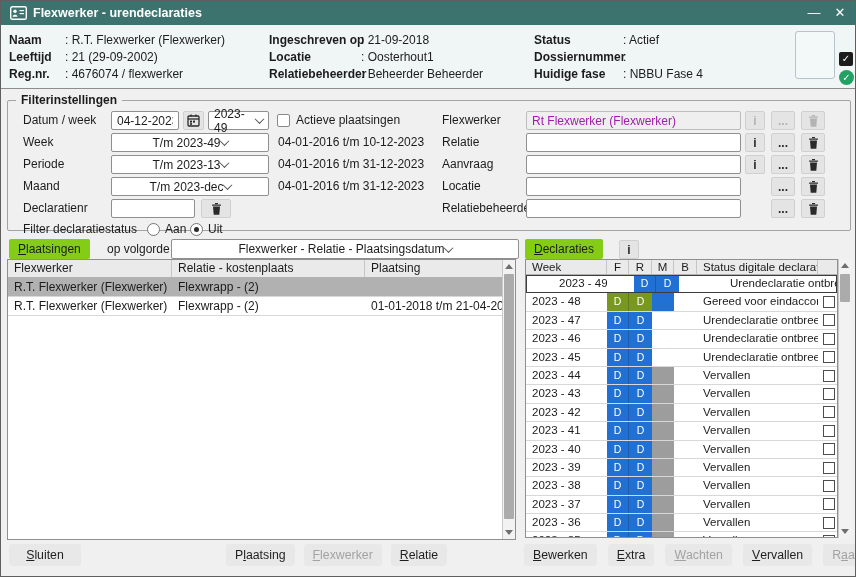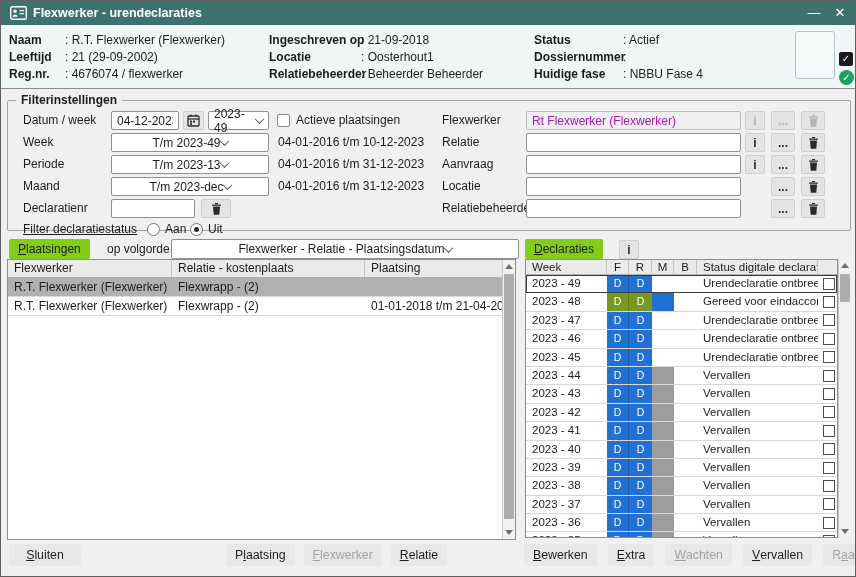--- a/index.html
+++ b/index.html
@@ -58,21 +58,21 @@
   #pl-table .trow > div { line-height:18px; padding-left:6px; }
   #pl-table .trow.selected { background:#b1b1b1; }
   
   #dc-table { left:524px; top:258px; width:313px; height:279px; font-size:11.5px; }
   #dc-table .thead, #dc-table .trow { grid-template-columns:81px 22px 23px 22px 23px 121px 21px; }
   #dc-table .thead { height:15px; }
   #dc-table .thead > div { line-height:14px; }
   #dc-table .trow { height:18.4px; }
   #dc-table .trow > div { line-height:17.4px; padding-left:6px; }
   #dc-table .trow > div.cell-c { padding-left:0; text-align:center; color:#fff; font-size:10.5px; }
-  #dc-table .trow.focused { outline:1px solid #3c3c3c; outline-offset:-1px; }
+  #dc-table .trow.focused { outline:1px solid #3c3c3c; outline-offset:-1px;padding-left:27px; }
   .cbcell { display:flex; align-items:center; justify-content:center; padding-left:0 !important; }
   .rowcb { width:12px; height:12px; border:1.4px solid #4d4d4d; background:#fff; }
   
   .vscroll { position:absolute; width:13px; background:#f2f2f2; border-left:1px solid #c9c9c9; }
   .sarrow { position:absolute; left:0; width:12px; height:13px; display:flex; align-items:center; justify-content:center; }
   .tri-up { width:0; height:0; border-left:4px solid transparent; border-right:4px solid transparent; border-bottom:5px solid #6e6e6e; }
   .tri-dn { width:0; height:0; border-left:4px solid transparent; border-right:4px solid transparent; border-top:5px solid #6e6e6e; }
   .sthumb { position:absolute; left:1px; width:10px; background:#ababab; border-radius:1px; }
   
   .btn { display:inline-flex; align-items:center; justify-content:center; height:22px; background:#e8e8e8; border-radius:3px; padding:0 9px; font-size:12.3px; color:#1f1f1f; cursor:default; white-space:nowrap; }
@@ -167,21 +167,21 @@
       <span class="flabel" style="left: 277px; top: 176px;">04-01-2016 t/m 31-12-2023</span>
       <span class="flabel" style="left: 22px; top: 198px;">Declaratienr</span>
       <input class="txt" style="left: 110px; top: 198px; width: 84px;">
       <div class="sbtn" style="left: 200px; top: 198px; width: 30px;">
         <svg width="11" height="12" viewBox="0 0 11 12">
           <rect x="1" y="1.4" width="9" height="1.4" rx="0.5" fill="currentColor"></rect>
           <rect x="4" y="0" width="3" height="1.2" fill="currentColor"></rect>
           <path d="M2 3.6h7l-.7 8.1H2.7z" fill="currentColor"></path>
         </svg>
       </div>
-      <span class="flabel" style="left: 22px; top: 219px; text-decoration: underline;">Filter declaratiestatus</span>
+      <span class="flabel" style="left: 22px; top: 219px;">Filter declaratiestatus</span>
       <span class="radio" style="left: 146px; top: 222px;"></span>
       <span class="flabel" style="left: 164px; top: 219px;">Aan</span>
       <span class="radio on" style="left: 189px; top: 222px;"></span>
       <span class="flabel" style="left: 207px; top: 219px;">Uit</span>
       <span class="flabel" style="left: 441px; top: 110px;">Flexwerker</span>
       <input class="txt disabled" disabled="" value="Rt Flexwerker (Flexwerker)" style="left: 525px; top: 110px; width: 215px;">
       <div class="sbtn disabled" style="left: 744px; top: 110px; width: 20px;">i</div>
       <div class="sbtn disabled" style="left: 770px; top: 110px; width: 24px;">...</div>
       <div class="sbtn disabled" style="left: 800px; top: 110px; width: 24px;">
         <svg width="11" height="12" viewBox="0 0 11 12">

